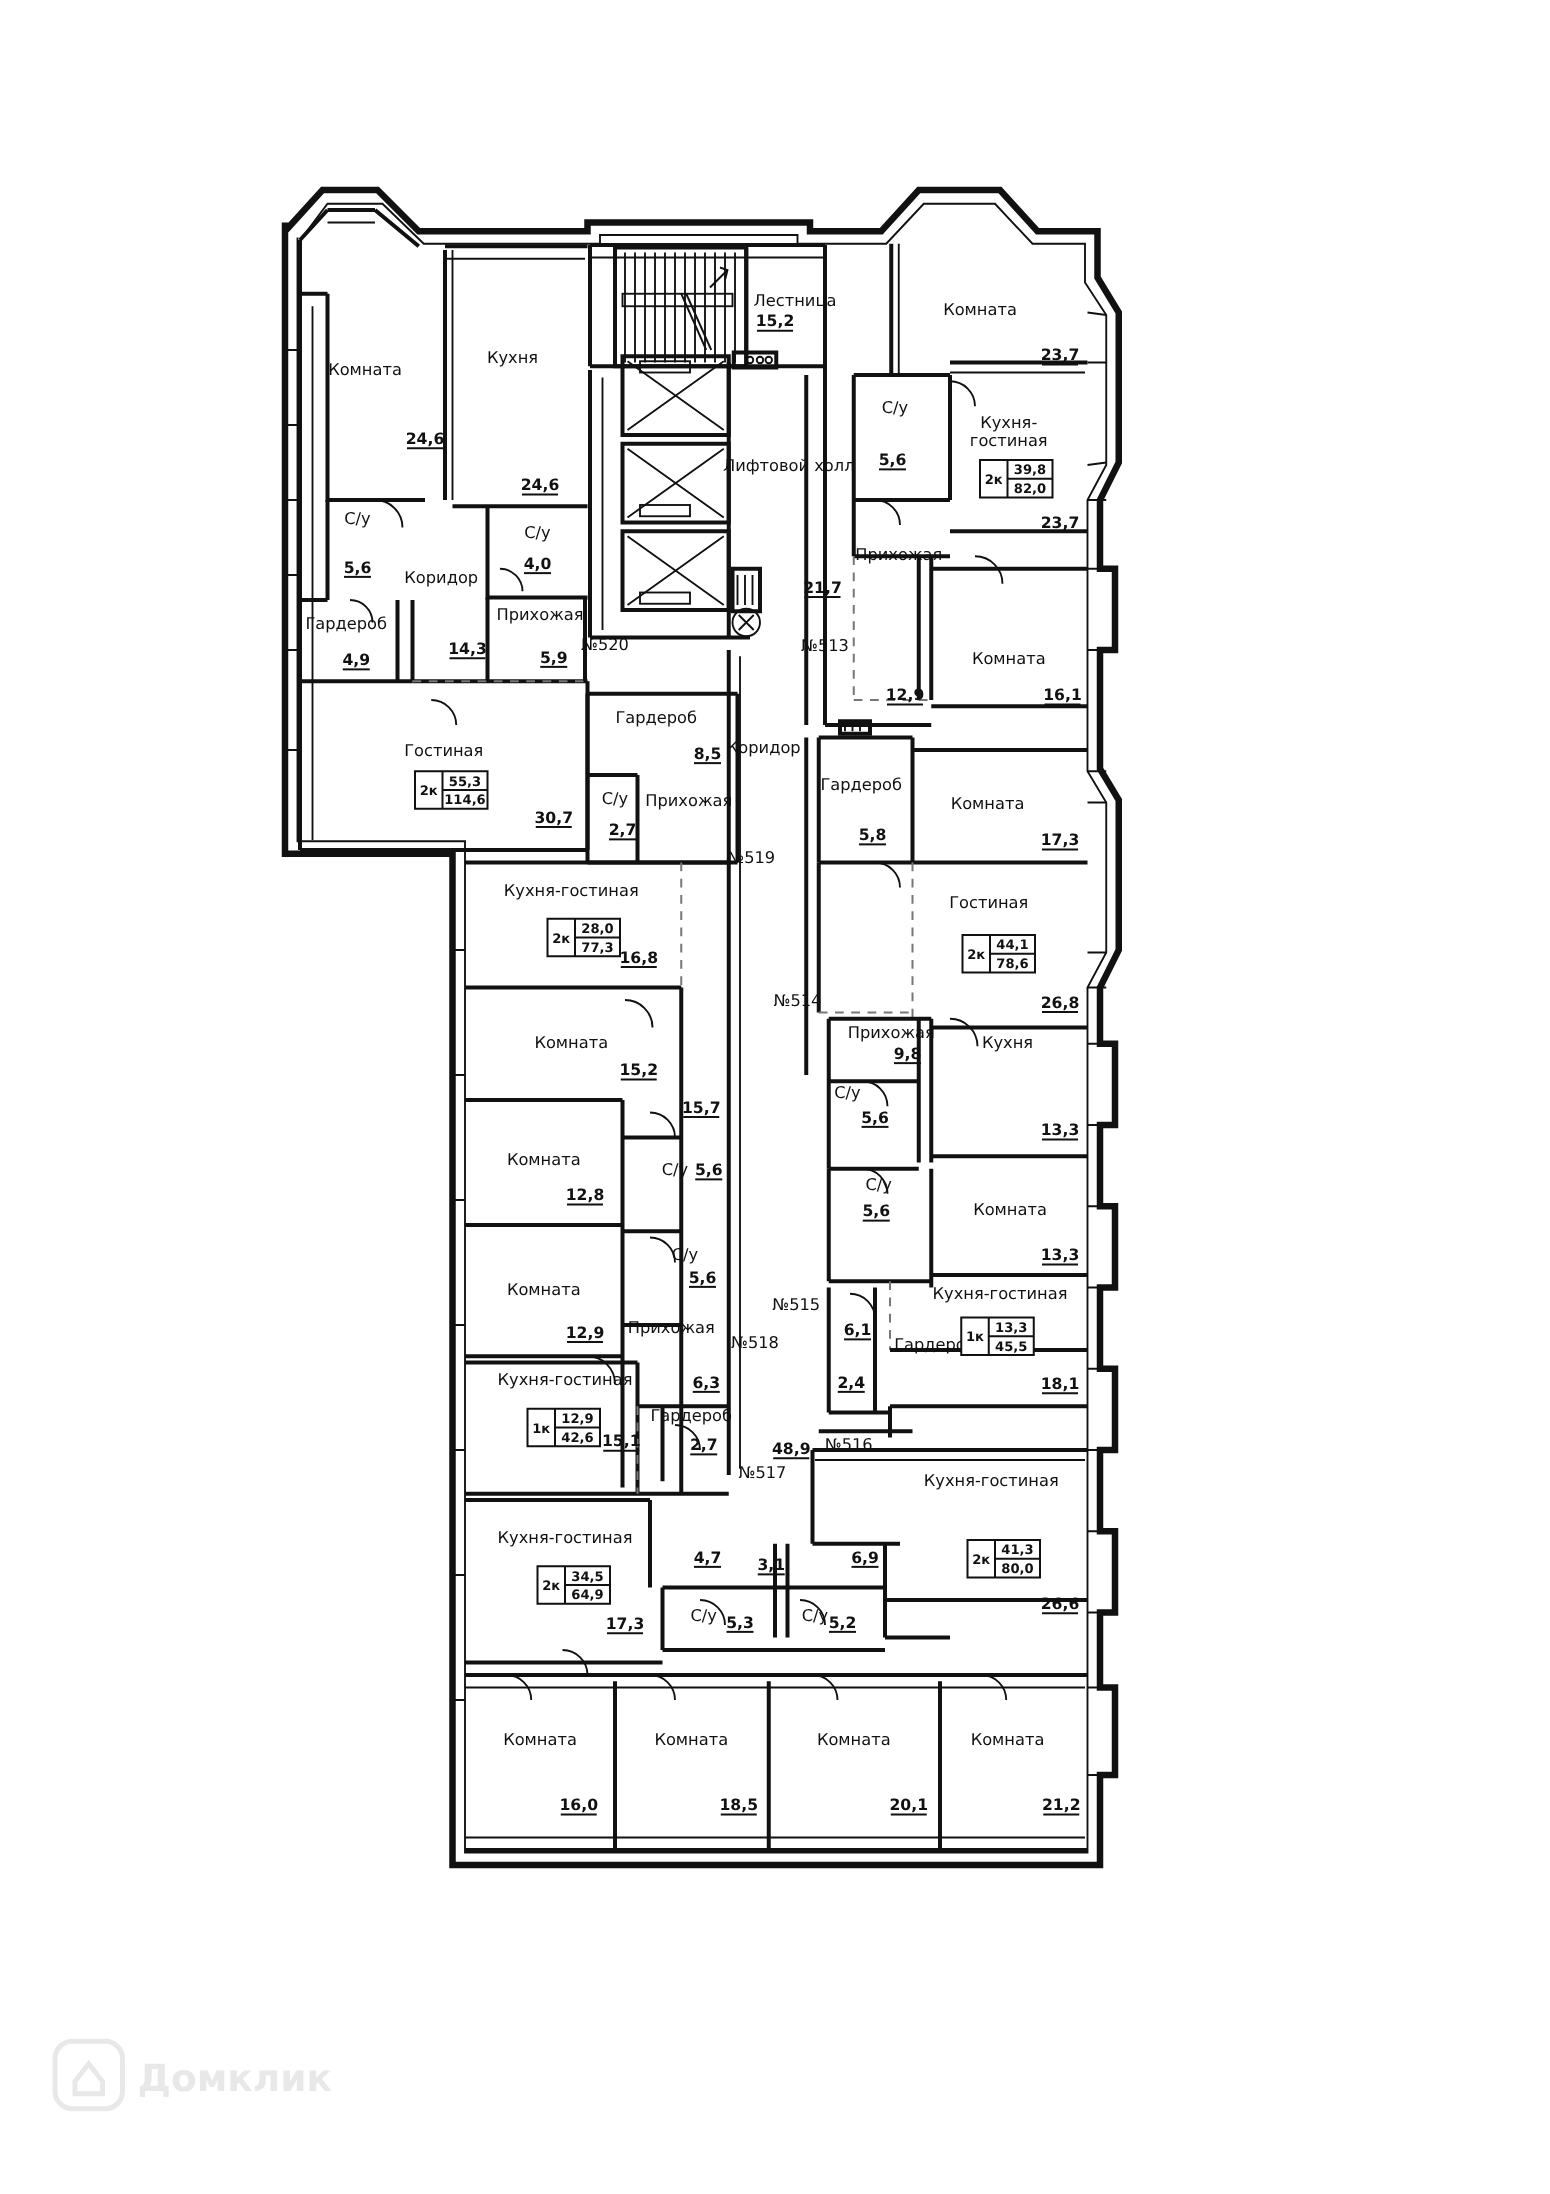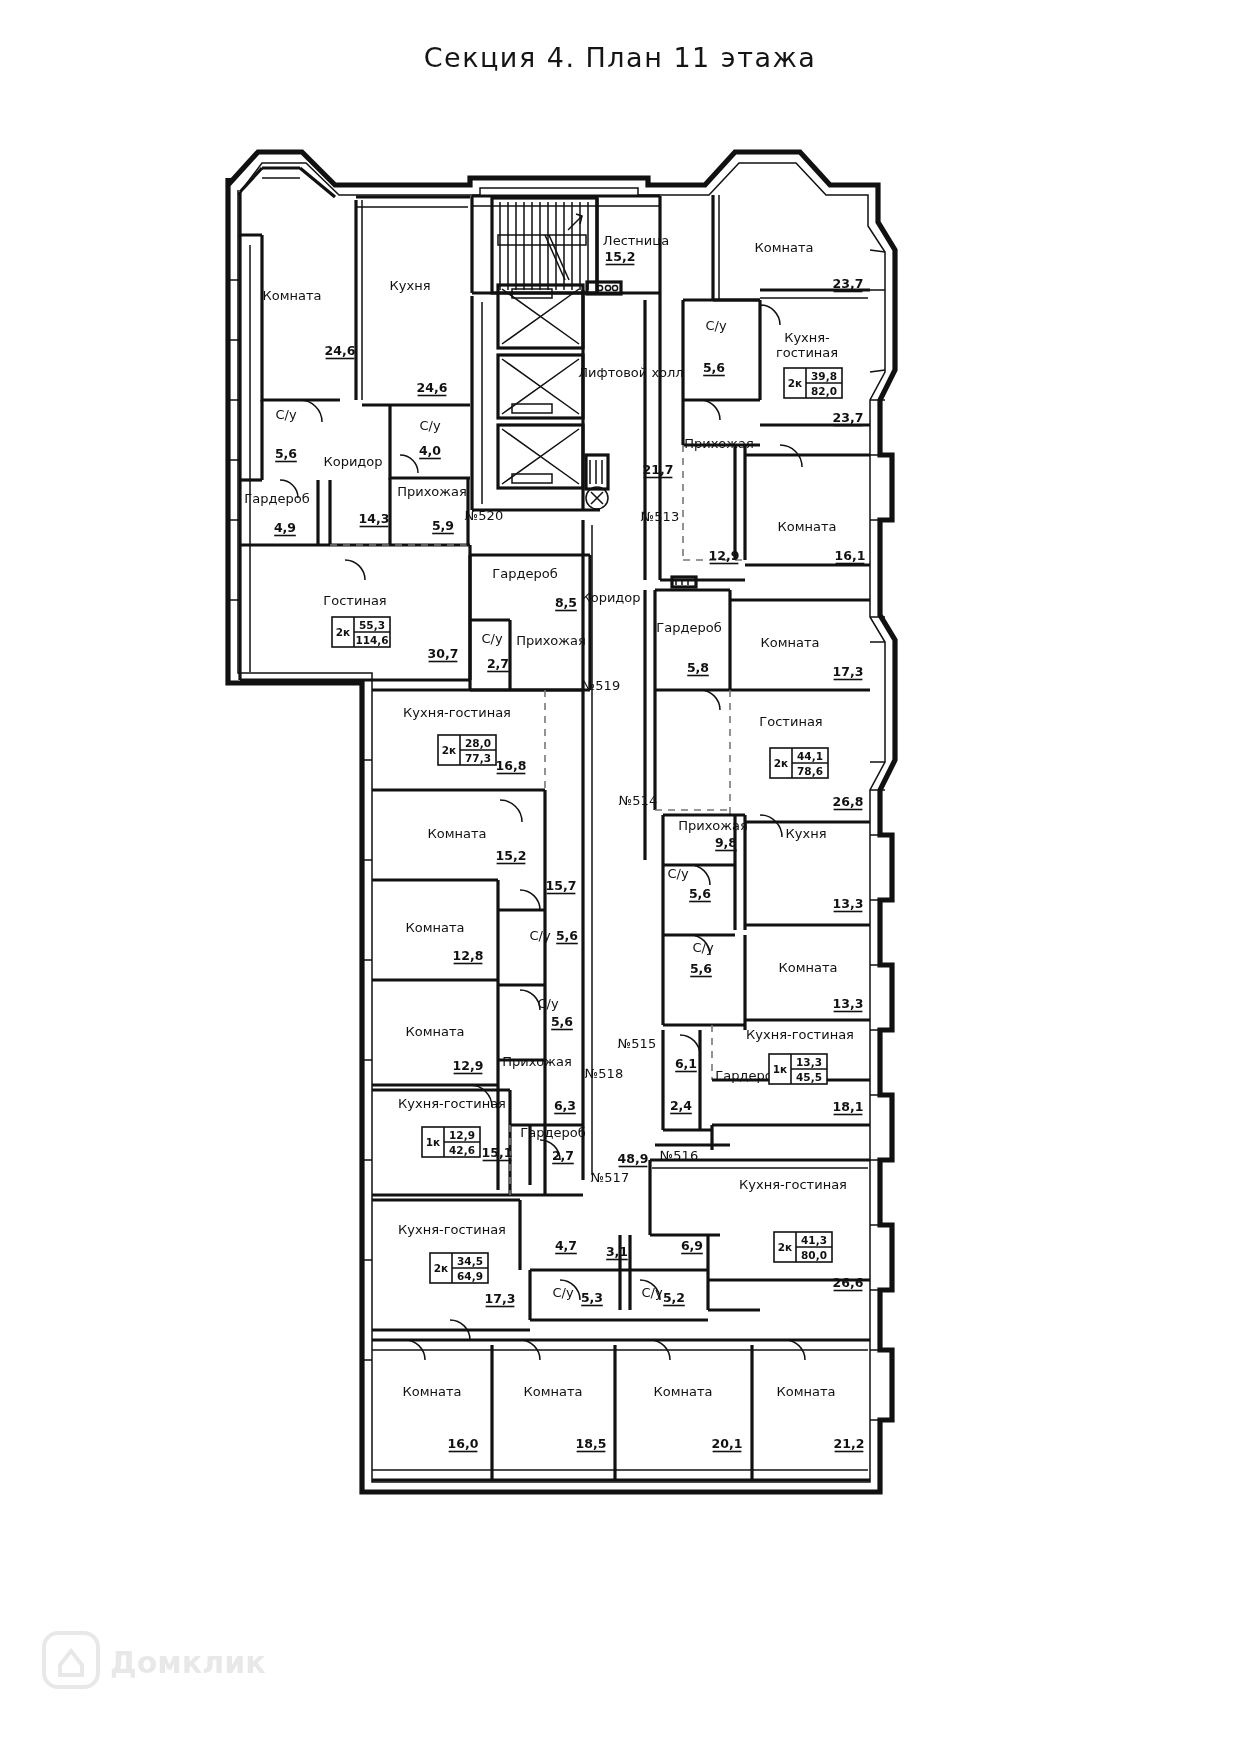--- a/index.html
+++ b/index.html
@@ -16,21 +16,20 @@
   .dash{fill:none;stroke:#777;stroke-width:1.6;stroke-dasharray:7 6;}
   .ul{stroke:#111;stroke-width:1.6;}
   #watermark{position:absolute;left:40px;top:1625px;width:260px;height:70px;opacity:.10;}
   .wm-text{font-family:"DejaVu Sans","Liberation Sans",sans-serif;font-size:30px;font-weight:700;fill:#2b2b2b;}
 </style>
 </head>
 <body>
 
 <div id="page">
 
-  <div id="title">Секция 4. План 11 этажа</div>
 
   <svg id="plan" viewBox="0 0 1240 1755">
 
     <g>
 
       <path class="wall-th" d="M228,178 L228,683 L362,683 L362,1492 L880,1492
                                L880,1420 L892,1420 L892,1350 L880,1350
                                L880,1290 L892,1290 L892,1225 L880,1225
                                L880,1160 L892,1160 L892,1095 L880,1095
                                L880,1030 L892,1030 L892,965 L880,965

